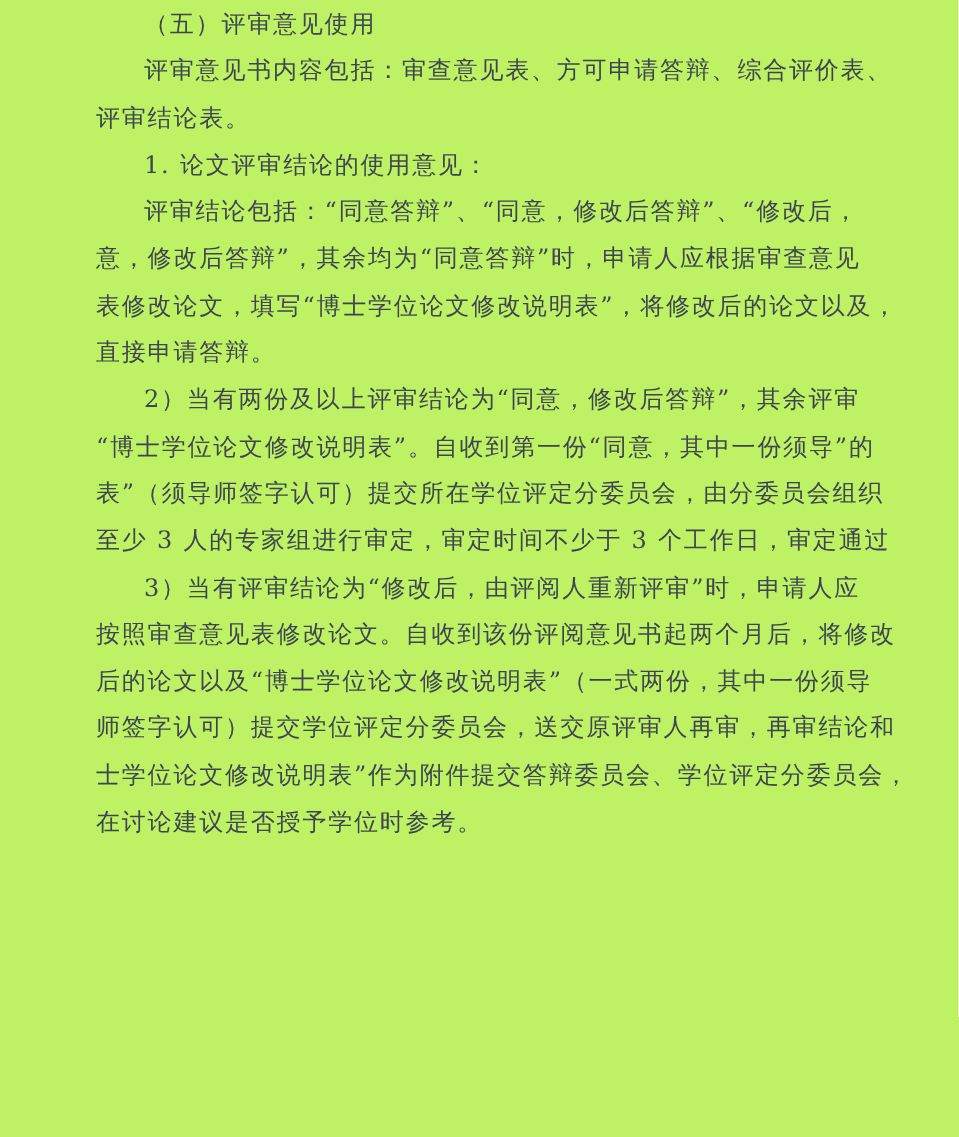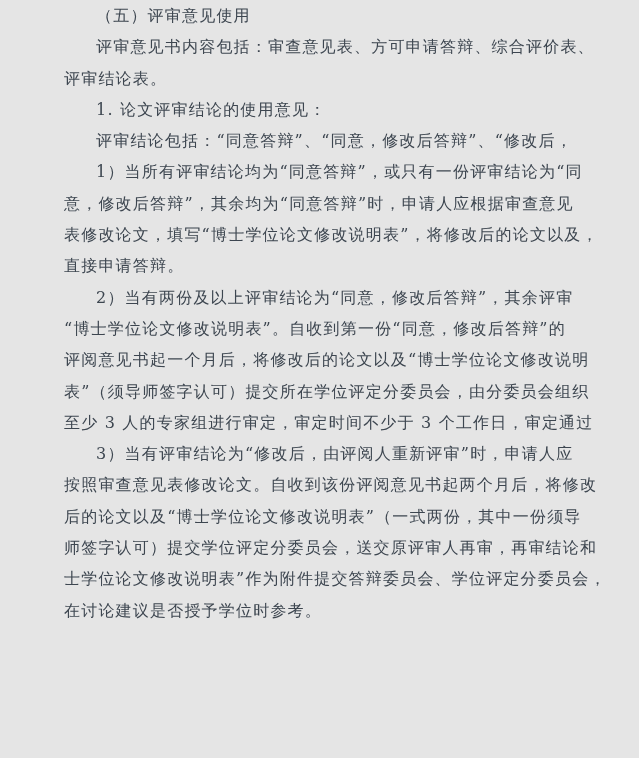--- a/index.html
+++ b/index.html
@@ -11,21 +11,21 @@
     width: 639px;
     height: 758px;
     overflow: hidden;
     font-family: "DejaVu Serif", "Liberation Serif", serif;
   }
   .page {
     box-sizing: border-box;
     width: 639px;
     height: 758px;
     padding: 0 34px 0 64px;
-    background: #e5e5e5;
+    background: #bef264;
     overflow: hidden;
   }
   .line {
     font-size: 16px;
     line-height: 31.3px;
     letter-spacing: 1.2px;
     color: #3d4650;
     white-space: nowrap;
   }
   .indent {
@@ -34,27 +34,25 @@
 </style>
 </head>
 <body>
 
 <div class="page">
   <div class="line indent">（五）评审意见使用</div>
   <div class="line indent">评审意见书内容包括：审查意见表、方可申请答辩、综合评价表、</div>
   <div class="line">评审结论表。</div>
   <div class="line indent">1. 论文评审结论的使用意见：</div>
   <div class="line indent">评审结论包括：“同意答辩”、“同意，修改后答辩”、“修改后，</div>
-  <div class="line indent">1）当所有评审结论均为“同意答辩”，或只有一份评审结论为“同</div>
   <div class="line">意，修改后答辩”，其余均为“同意答辩”时，申请人应根据审查意见</div>
   <div class="line">表修改论文，填写“博士学位论文修改说明表”，将修改后的论文以及，</div>
   <div class="line">直接申请答辩。</div>
   <div class="line indent">2）当有两份及以上评审结论为“同意，修改后答辩”，其余评审</div>
-  <div class="line">“博士学位论文修改说明表”。自收到第一份“同意，修改后答辩”的</div>
-  <div class="line">评阅意见书起一个月后，将修改后的论文以及“博士学位论文修改说明</div>
+  <div class="line">“博士学位论文修改说明表”。自收到第一份“同意，其中一份须导”的</div>
   <div class="line">表”（须导师签字认可）提交所在学位评定分委员会，由分委员会组织</div>
   <div class="line">至少 3 人的专家组进行审定，审定时间不少于 3 个工作日，审定通过</div>
   <div class="line indent">3）当有评审结论为“修改后，由评阅人重新评审”时，申请人应</div>
   <div class="line">按照审查意见表修改论文。自收到该份评阅意见书起两个月后，将修改</div>
   <div class="line">后的论文以及“博士学位论文修改说明表”（一式两份，其中一份须导</div>
   <div class="line">师签字认可）提交学位评定分委员会，送交原评审人再审，再审结论和</div>
   <div class="line">士学位论文修改说明表”作为附件提交答辩委员会、学位评定分委员会，</div>
   <div class="line">在讨论建议是否授予学位时参考。</div>
 </div>
 

